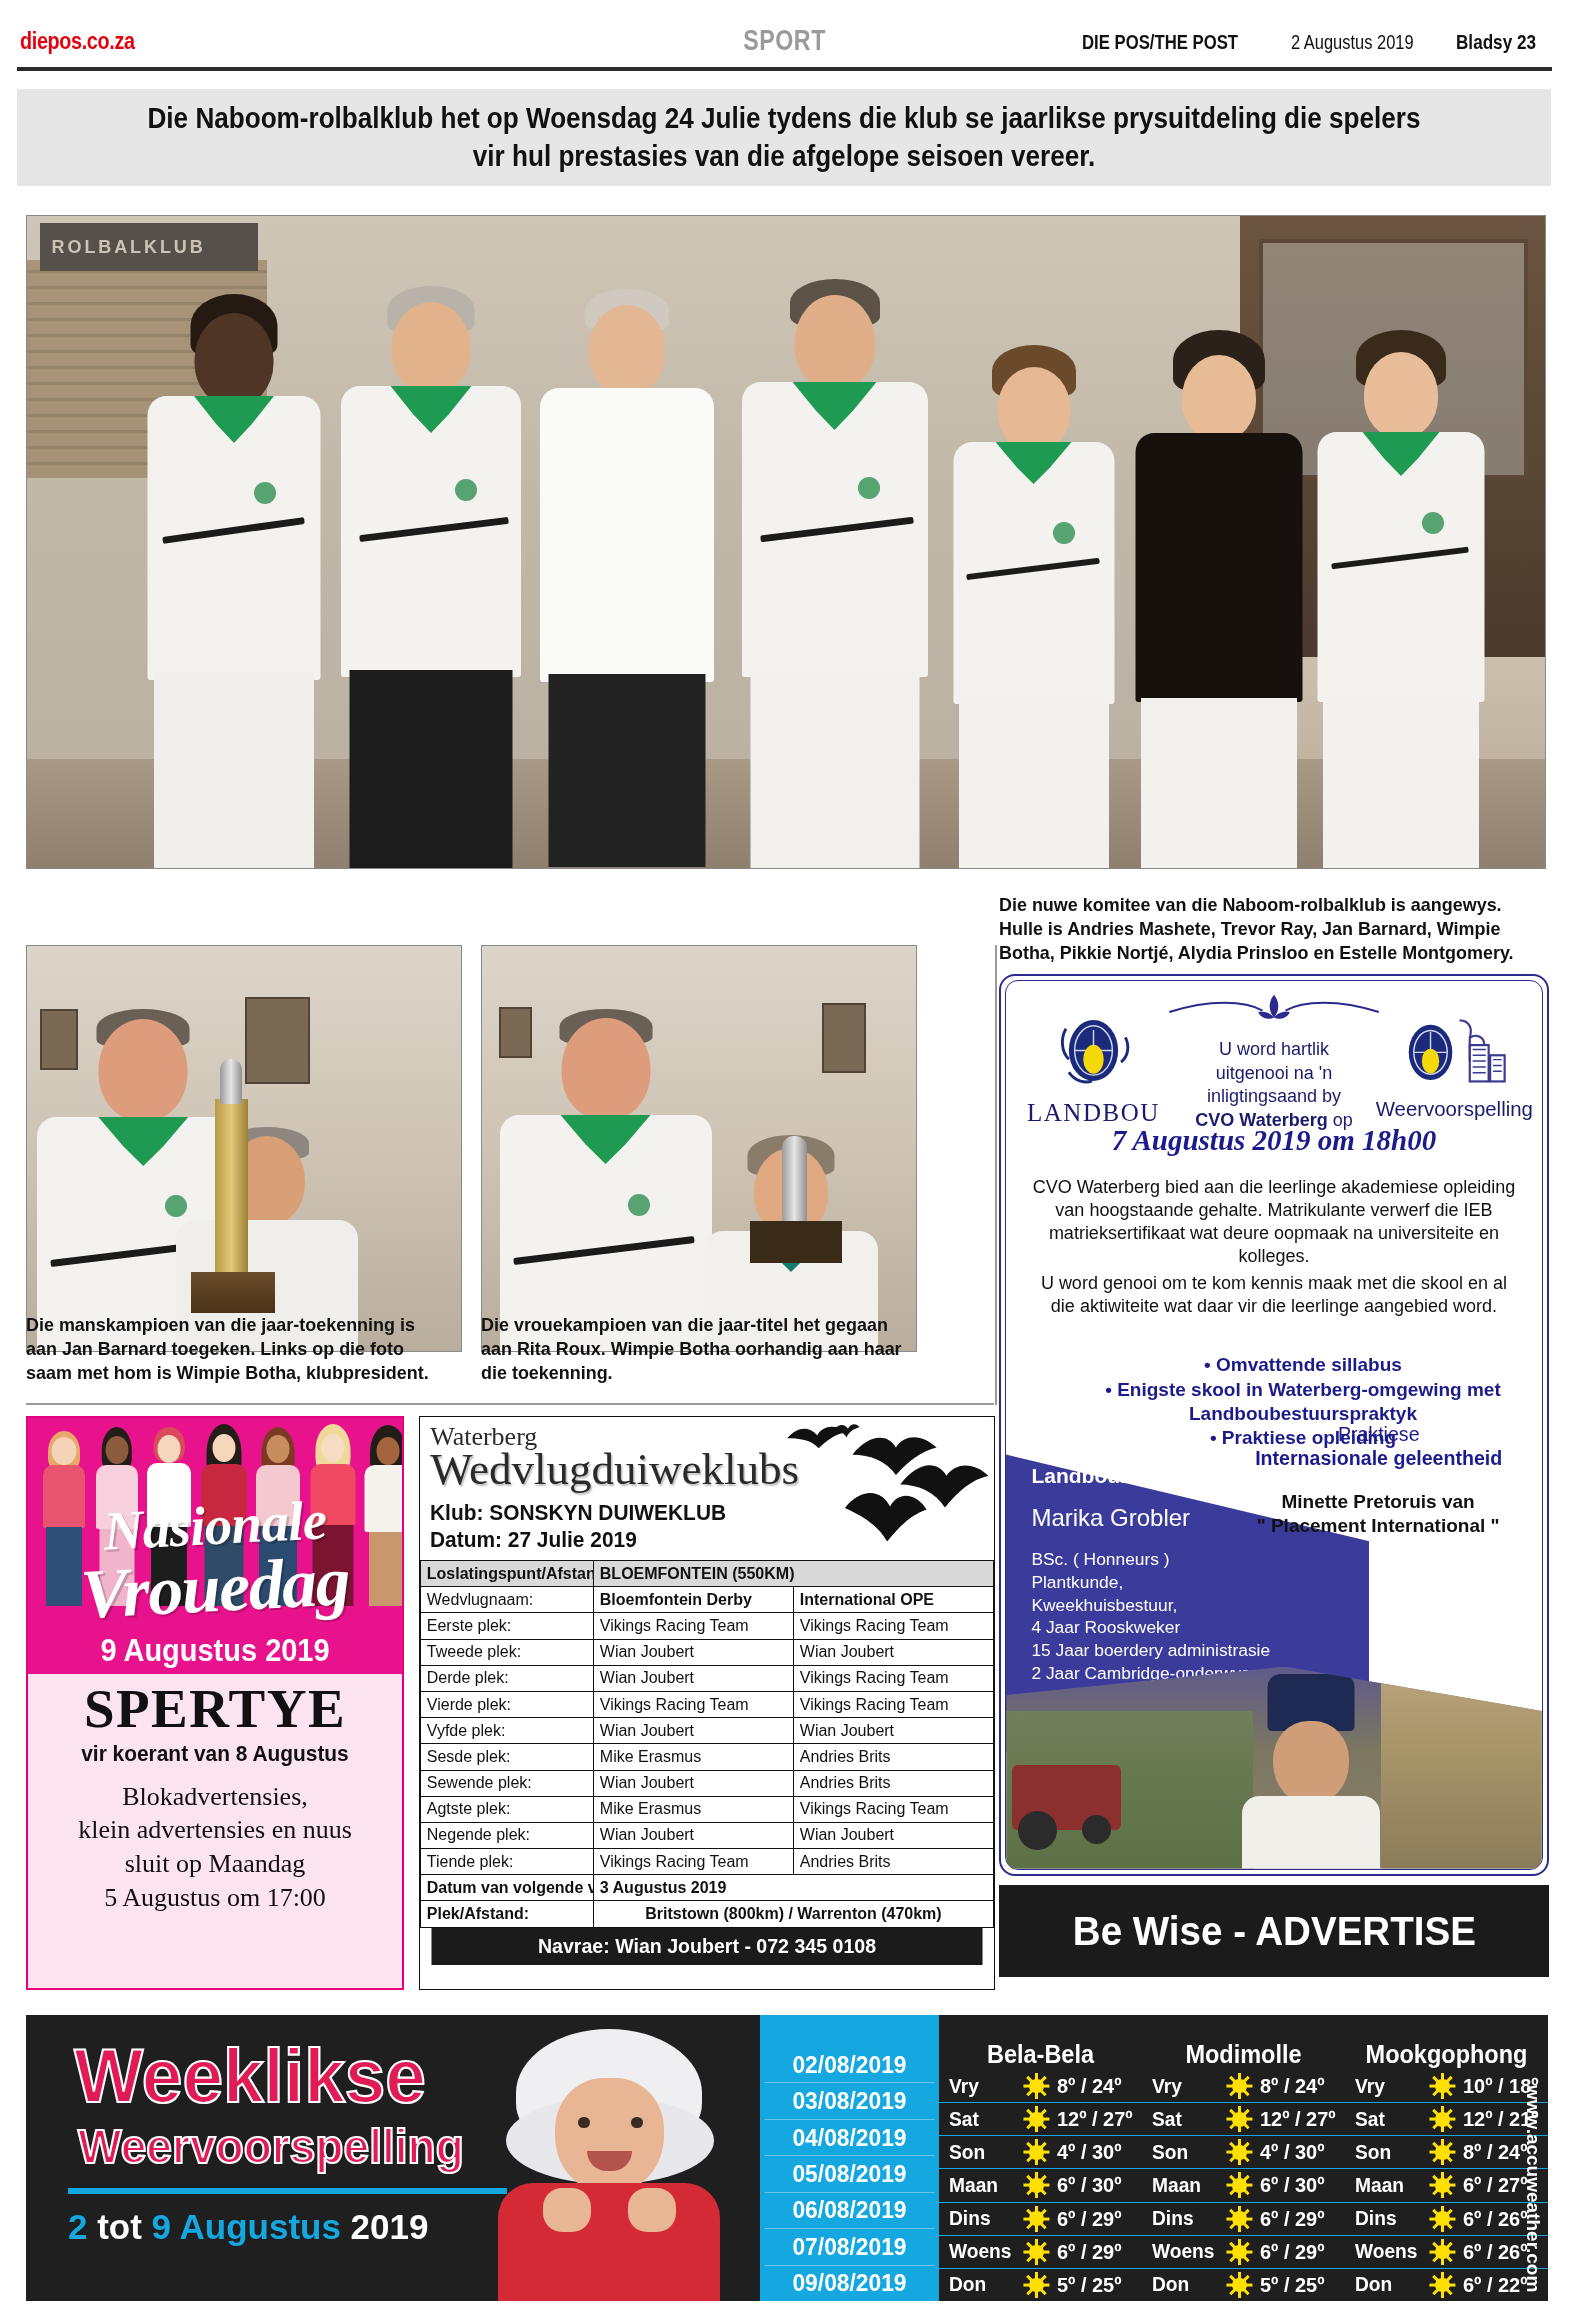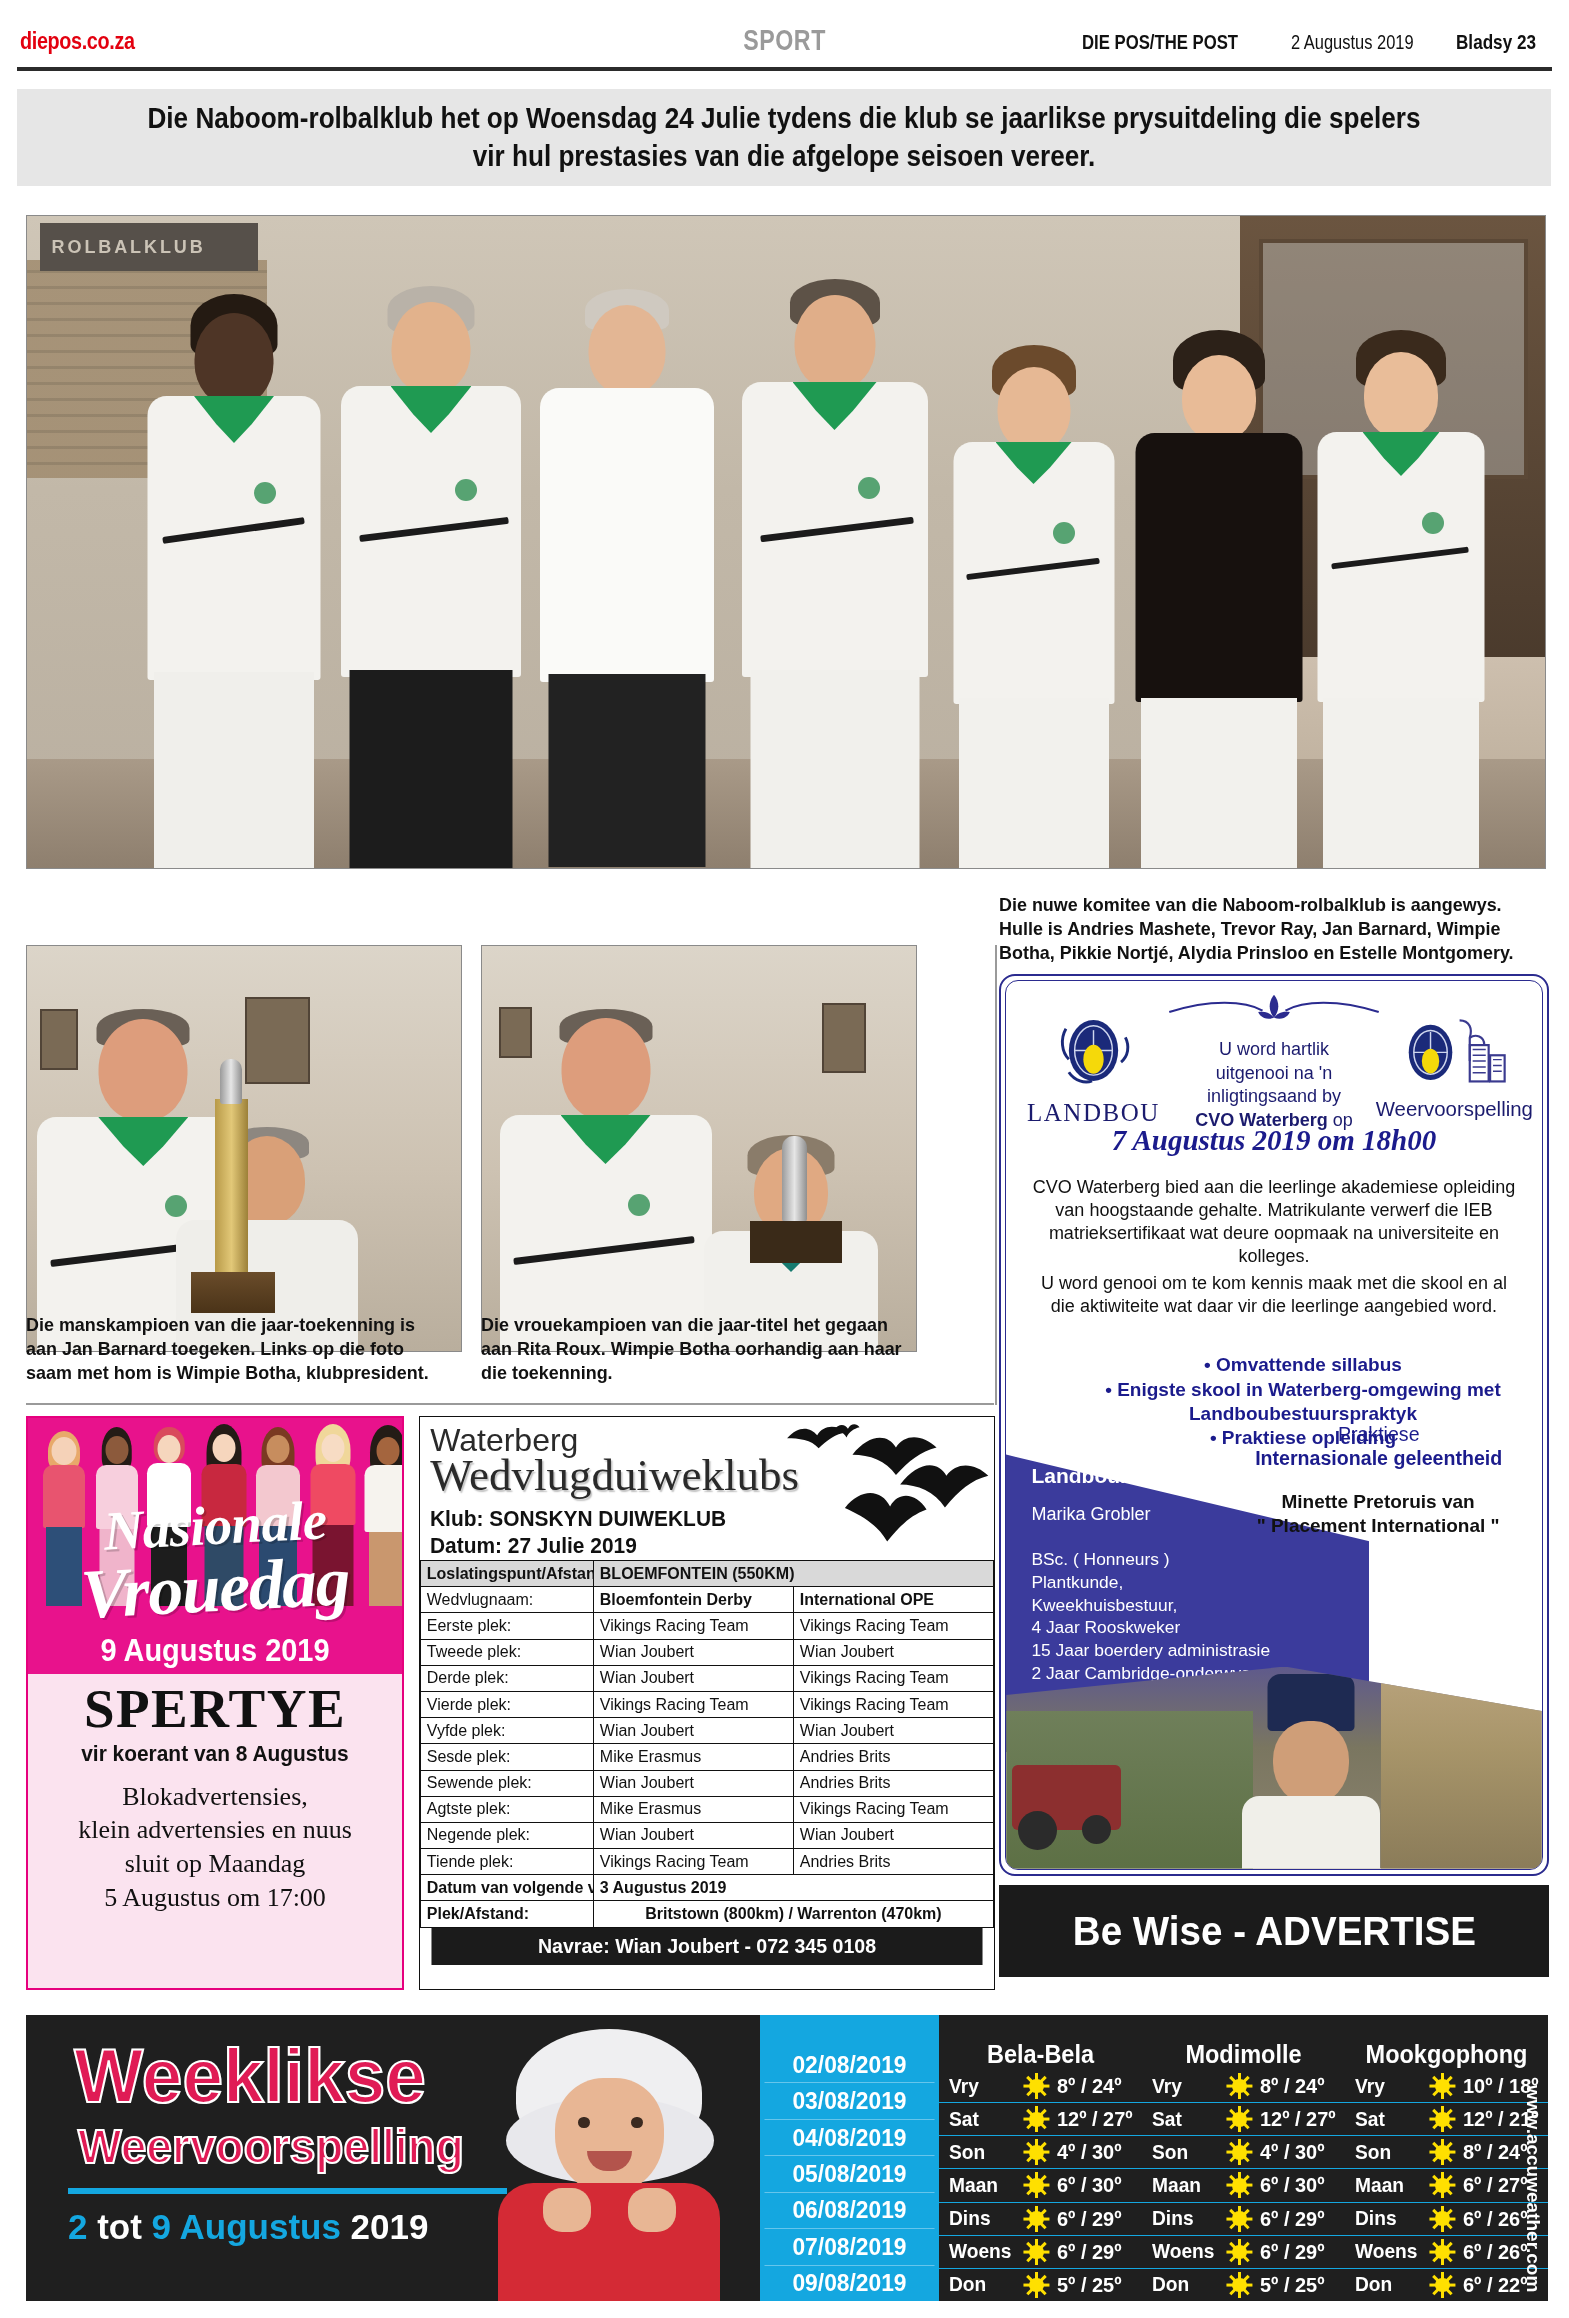--- a/index.html
+++ b/index.html
@@ -247,21 +247,21 @@
   
   .ad-pigeon {
     position:absolute;
     left: 419px; top: 1416px;
     width: 576px; height: 574px;
     border: 1.5px solid #111;
     background:#fff;
     overflow:hidden;
   }
   .pg-header { position:relative; height: 143px; padding: 7.3px 10.2px 0 10.2px; }
-  .pg-wb { font-family:Liberation Sans, sans-serif; font-size:32px; color:#2a2a2a; line-height:1; }
+  .pg-wb { font-family:Liberation Serif, serif; font-size:26px; color:#2a2a2a; line-height:1; }
   .pg-wv {
     font-family:"Liberation Serif", serif; font-size:45px; color:#2a2a2a;
     line-height:1; margin-top:-2.9px; text-shadow: 1.5px 1.5px 1.5px rgba(0,0,0,.25);
     white-space: nowrap;
   }
   .pg-klub { font-weight:900; font-size:22px; margin-top:7.3px; color:#111; transform: scaleX(0.95); transform-origin:left;}
   .pg-datum { font-weight:900; font-size:22px; margin-top:1.5px; color:#111; transform: scaleX(0.95); transform-origin:left;}
   .pg-birds { position:absolute; right:4.4px; top:1.5px; width:218px; height:138px; }
   .bird { position:absolute; }
   .bird svg { display:block; }
@@ -324,21 +324,21 @@
     text-align:center; color:#1b1b8c; font-weight:900; font-size:19px; line-height:1.28;
   }
   .cvo-diag {
     position:absolute; left:-44px; top:407px; width:407px; height:364px;
     background:#3b3b9c;
     clip-path: polygon(10% 18%, 100% 42%, 100% 100%, 0 100%, 0 24%);
   }
   .cvo-lb-title {
     position:absolute; left:25px; top:483px; color:#fff; font-weight:900; font-size:21px;
   }
-  .cvo-lb-name { position:absolute; left:25px; top:523px; color:#fff; font-size:18px; }
+  .cvo-lb-name { position:absolute; left:25px; top:523px; color:#fff; font-size:24px; }
   .cvo-lb-list {
     position:absolute; left:25px; top:567px; color:#fff; font-size:17.4px; line-height:1.30; width:240px;
   }
   .cvo-gv-title {
     position:absolute; right:17.4px; top:442px; width:291px; text-align:center;
     color:#1b1b8c; font-weight:900; font-size:19.6px; line-height:1.22;
   }
   .cvo-gv-title .thin { font-weight:400; }
   .cvo-gv-body {
     position:absolute; right:14.5px; top:509px; width:298px; text-align:center;

